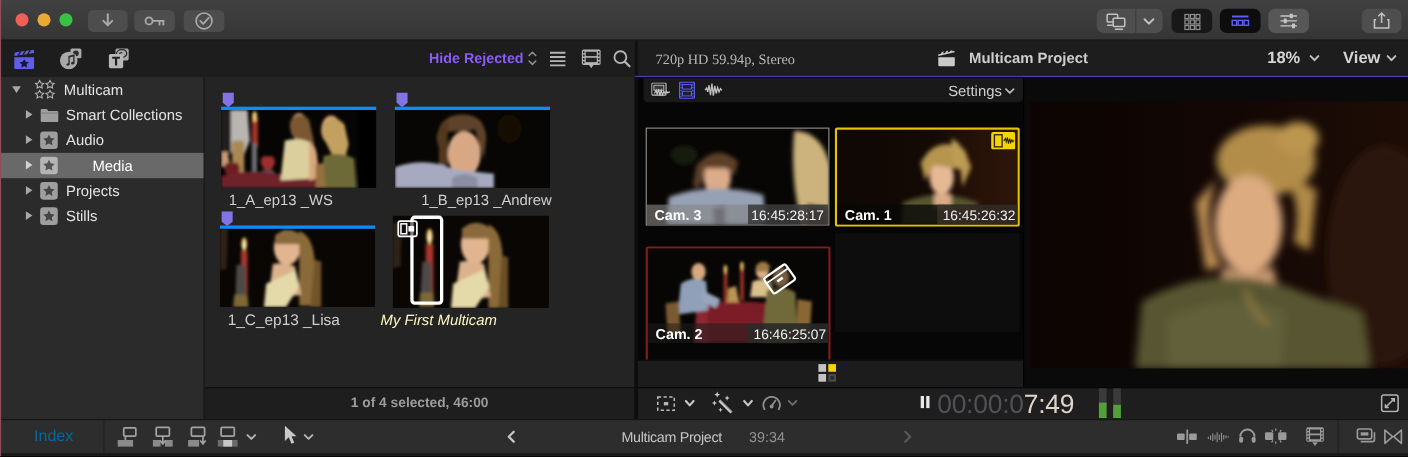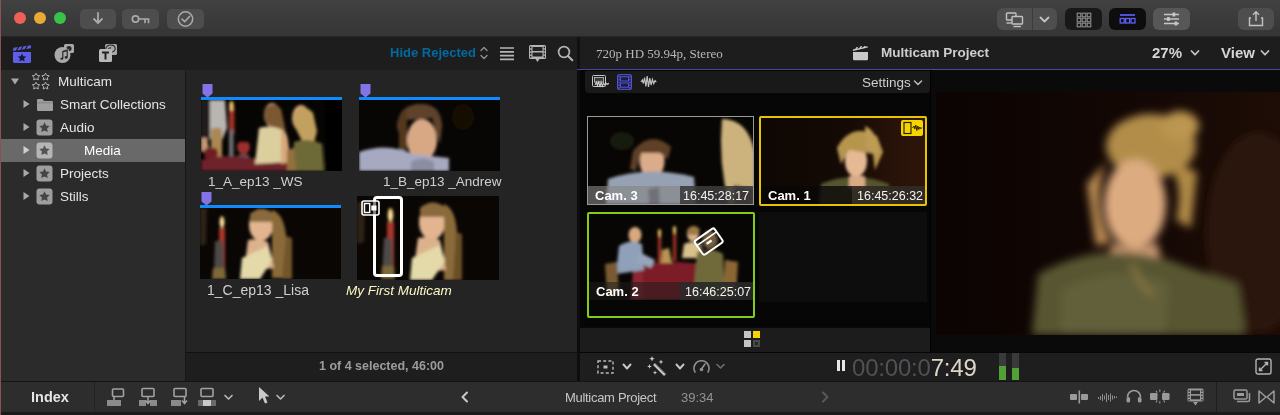--- a/index.html
+++ b/index.html
@@ -105,21 +105,21 @@
   <path d="M6.2 15.5 a1.6 1.3 0 1 0 3.2 0 l0-6.2 3.2-.9 0 4.7 a1.6 1.3 0 1 0 1.2 1.2 l0-8 -5.6 1.6 0 6.3" fill="#2a2a2a"></path>
 </svg>
 
 <svg class="ic" style="left:96px;top:43px;" width="22" height="21" viewBox="0 0 22 21">
   <rect x="9" y="1" width="12" height="11" rx="1.5" fill="#a9a9a9"></rect>
   <path d="M15 11 a4.5 4.5 0 1 1 .2-8.8 a3.4 3.4 0 1 1 -.4 6.6 a2 2 0 1 1 .3-3.8" stroke="#2a2a2a" stroke-width="1.1" fill="none"></path>
   <rect x="3" y="6" width="13" height="13" rx="1.5" fill="#b8b8b8"></rect>
   <path d="M6 9.5 h7 M9.5 9.5 v7" stroke="#222" stroke-width="2" fill="none"></path>
 </svg>
 
-<div class="abs" style="left:390px;top:45px;width:95px;height:18px;color:#0369a1;font-size:13px;font-weight:bold;">Hide Rejected</div>
+<div class="abs" style="left:390px;top:45px;width:95px;height:18px;color:#8b5cf6;font-size:13px;font-weight:bold;">Hide Rejected</div>
 <svg class="ic" style="left:477px;top:44px;" width="14" height="18" viewBox="0 0 14 18">
   <path d="M4 6.5 L7 3.5 10 6.5 M4 11.5 L7 14.5 10 11.5" stroke="#8f8f8f" stroke-width="1.4" fill="none" stroke-linecap="round" stroke-linejoin="round"></path>
 </svg>
 <svg class="ic" style="left:499px;top:46px;" width="16" height="15" viewBox="0 0 16 15">
   <path d="M1 2 h14 M1 5.8 h14 M1 9.6 h14 M1 13.4 h14" stroke="#b5b5b5" stroke-width="1.7" fill="none"></path>
 </svg>
 <svg class="ic" style="left:528px;top:44px;" width="19" height="19" viewBox="0 0 19 19">
   <rect x="1" y="1" width="17" height="14" rx="1.5" fill="#b5b5b5"></rect>
   <rect x="4.5" y="3" width="10" height="4" fill="#222"></rect>
   <rect x="4.5" y="8.5" width="10" height="4" fill="#222"></rect>
@@ -142,21 +142,21 @@
 
 <div class="abs" style="left:596px;top:46px;color:#b9b9b9;font-size:13px;font-family:Liberation Serif, serif;">720p HD 59.94p, Stereo</div>
 <svg class="ic" style="left:852px;top:46px;" width="17" height="15" viewBox="0 0 17 15">
   <g fill="#c9c9c9">
     <path d="M1 6 h15 v7 a1.2 1.2 0 0 1 -1.2 1.2 h-12.6 a1.2 1.2 0 0 1 -1.2 -1.2 z"></path>
     <path d="M1.1 5 L15.9 1.6 15.5 0.2 0.8 3.6 z"></path>
     <path d="M2.5 4.1 l1.8-2.9 1.9-.4-1.8 2.9 z M6.6 3.2 l1.8-2.9 1.9-.4-1.8 2.9 z M10.7 2.3 l1.8-2.9 1.9-.4-1.8 2.9 z"></path>
   </g>
 </svg>
 <div class="abs" style="left:881px;top:45px;color:#cecece;font-size:13.5px;font-weight:bold;">Multicam Project</div>
-<div class="abs" style="left:1152px;top:44px;color:#d5d5d5;font-size:15px;font-weight:bold;">27%</div>
+<div class="abs" style="left:1152px;top:44px;color:#d5d5d5;font-size:15px;font-weight:bold;">18%</div>
 <svg class="ic" style="left:1188px;top:46px;" width="14" height="14" viewBox="0 0 14 14">
   <path d="M3.5 5 L7 8.7 10.5 5" stroke="#c0c0c0" stroke-width="1.8" fill="none" stroke-linecap="round" stroke-linejoin="round"></path>
 </svg>
 <div class="abs" style="left:1221px;top:44px;color:#d5d5d5;font-size:15px;font-weight:bold;">View</div>
 <svg class="ic" style="left:1258px;top:46px;" width="14" height="14" viewBox="0 0 14 14">
   <path d="M3.5 5 L7 8.7 10.5 5" stroke="#c0c0c0" stroke-width="1.8" fill="none" stroke-linecap="round" stroke-linejoin="round"></path>
 </svg>
 
 <div class="abs" style="left:0;top:70px;width:185px;height:311px;background:#2b2b2b;border-right:1px solid #161616;"></div>
 <div class="abs" style="left:0;top:139px;width:185px;height:23px;background:#696969;"></div>
@@ -433,21 +433,21 @@
       <text x="96" y="82" font-family="Liberation Sans, sans-serif" font-size="12.5" fill="#f2f2f2">16:45:26:32</text>
     </svg>
 
     <svg class="ic" style="right:2px;top:2px;position:absolute;" width="22" height="16" viewBox="0 0 22 16">
       <rect width="22" height="16" rx="2" fill="#f5d400"></rect>
       <rect x="3" y="2.5" width="7" height="11" fill="none" stroke="#2a2500" stroke-width="1.2"></rect>
       <path d="M11.5 8 l1.5-2 .8 3 1-4 1 5.5 1-4.5 1 3.5 1-2.5 1 1.8 1-1.3" stroke="#2a2500" stroke-width="1" fill="none"></path>
     </svg>
   </div>
 
-  <div class="abs" style="left:587px;top:212px;width:168px;height:106px;border:2px solid #84cc16;box-sizing:border-box;border-radius:2px;">
+  <div class="abs" style="left:587px;top:224px;width:168px;height:106px;border:2px solid #7f1d1d;box-sizing:border-box;border-radius:2px;">
     <svg width="164" height="86" viewBox="0 0 164 86" style="display:block">
       <defs>
           <filter id="b7" x="-30%" y="-30%" width="160%" height="160%">
             <feGaussianBlur stdDeviation="1.5"></feGaussianBlur>
           </filter>
         </defs>
       <rect width="164" height="86" fill="#080604"></rect>
       <g filter="url(#b7)">
         <path d="M48 52 q35-8 74 0 l-4 34 -68 0 z" fill="#7c1f27"></path>
         <path d="M44 56 l10-4 0 34 -12 0 z" fill="#8c2830"></path>
@@ -565,21 +565,21 @@
 
   <svg class="ic" style="left:1255px;top:358px;" width="17" height="17" viewBox="0 0 17 17">
     <rect x="1" y="1" width="15" height="15" rx="2" fill="none" stroke="#b4b4b4" stroke-width="1.4"></rect>
     <path d="M4.5 12.5 l8-8 M4.5 9.5 v3 h3 M12.5 7.5 v-3 h-3" stroke="#b4b4b4" stroke-width="1.4" fill="none"></path>
   </svg>
 </div>
 
 <div class="abs" style="left:0;top:381px;width:1280px;height:31px;background:#2d2d2d;border-top:1px solid #141414;"></div>
 <div class="abs" style="left:0;top:412px;width:1280px;height:3px;background:#1a1a1a;"></div>
 <div id="bottombar">
-  <div class="abs" style="left:31px;top:389px;color:#e5e5e5;font-size:14.5px;font-weight:bold;">Index</div>
+  <div class="abs" style="left:31px;top:389px;color:#0369a1;font-size:14.5px;">Index</div>
   <div class="abs" style="left:94px;top:382px;width:1px;height:30px;background:#222;"></div>
 
   <svg class="ic" style="left:105px;top:387px;" width="22" height="20" viewBox="0 0 22 20">
     <rect x="7.5" y="2" width="11" height="7.5" rx="1" fill="none" stroke="#a2a2a2" stroke-width="1.6"></rect>
     <rect x="2" y="13" width="14" height="6" fill="#8a8a8a"></rect>
     <path d="M9 9.5 v3.5" stroke="#a2a2a2" stroke-width="1.6"></path>
   </svg>
 
   <svg class="ic" style="left:137px;top:387px;" width="22" height="20" viewBox="0 0 22 20">
     <rect x="5" y="1.5" width="12" height="8" rx="1" fill="none" stroke="#a2a2a2" stroke-width="1.6"></rect>

